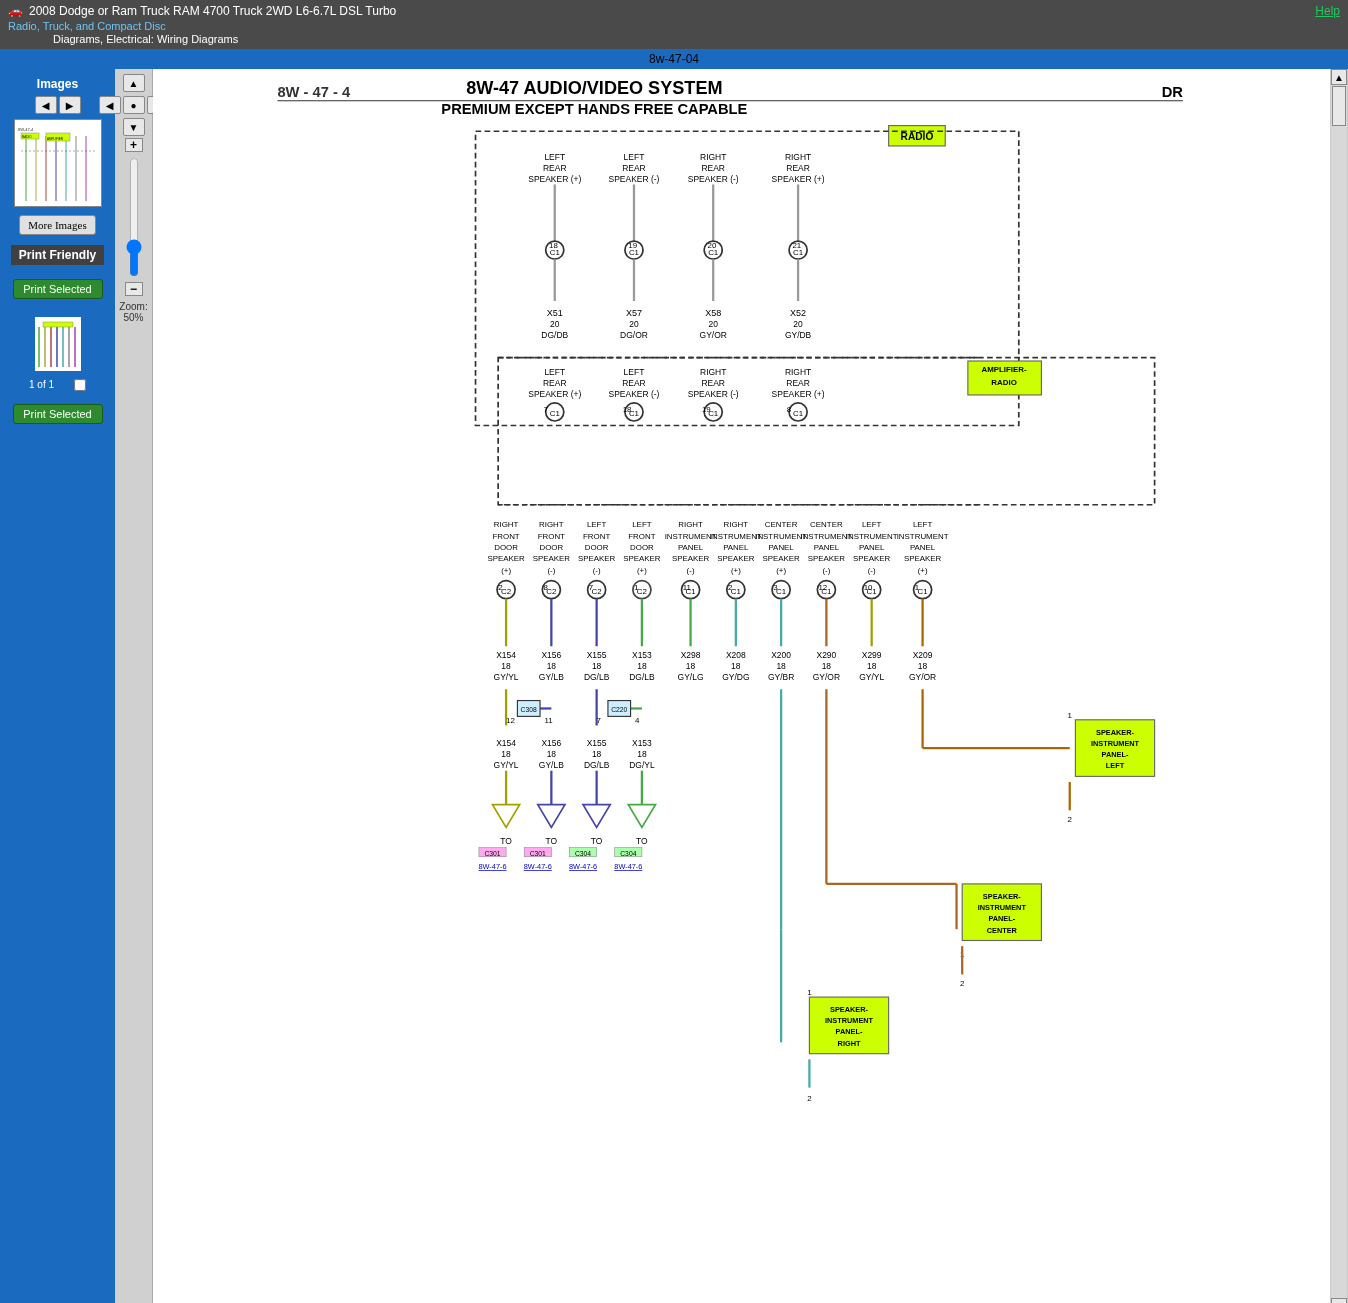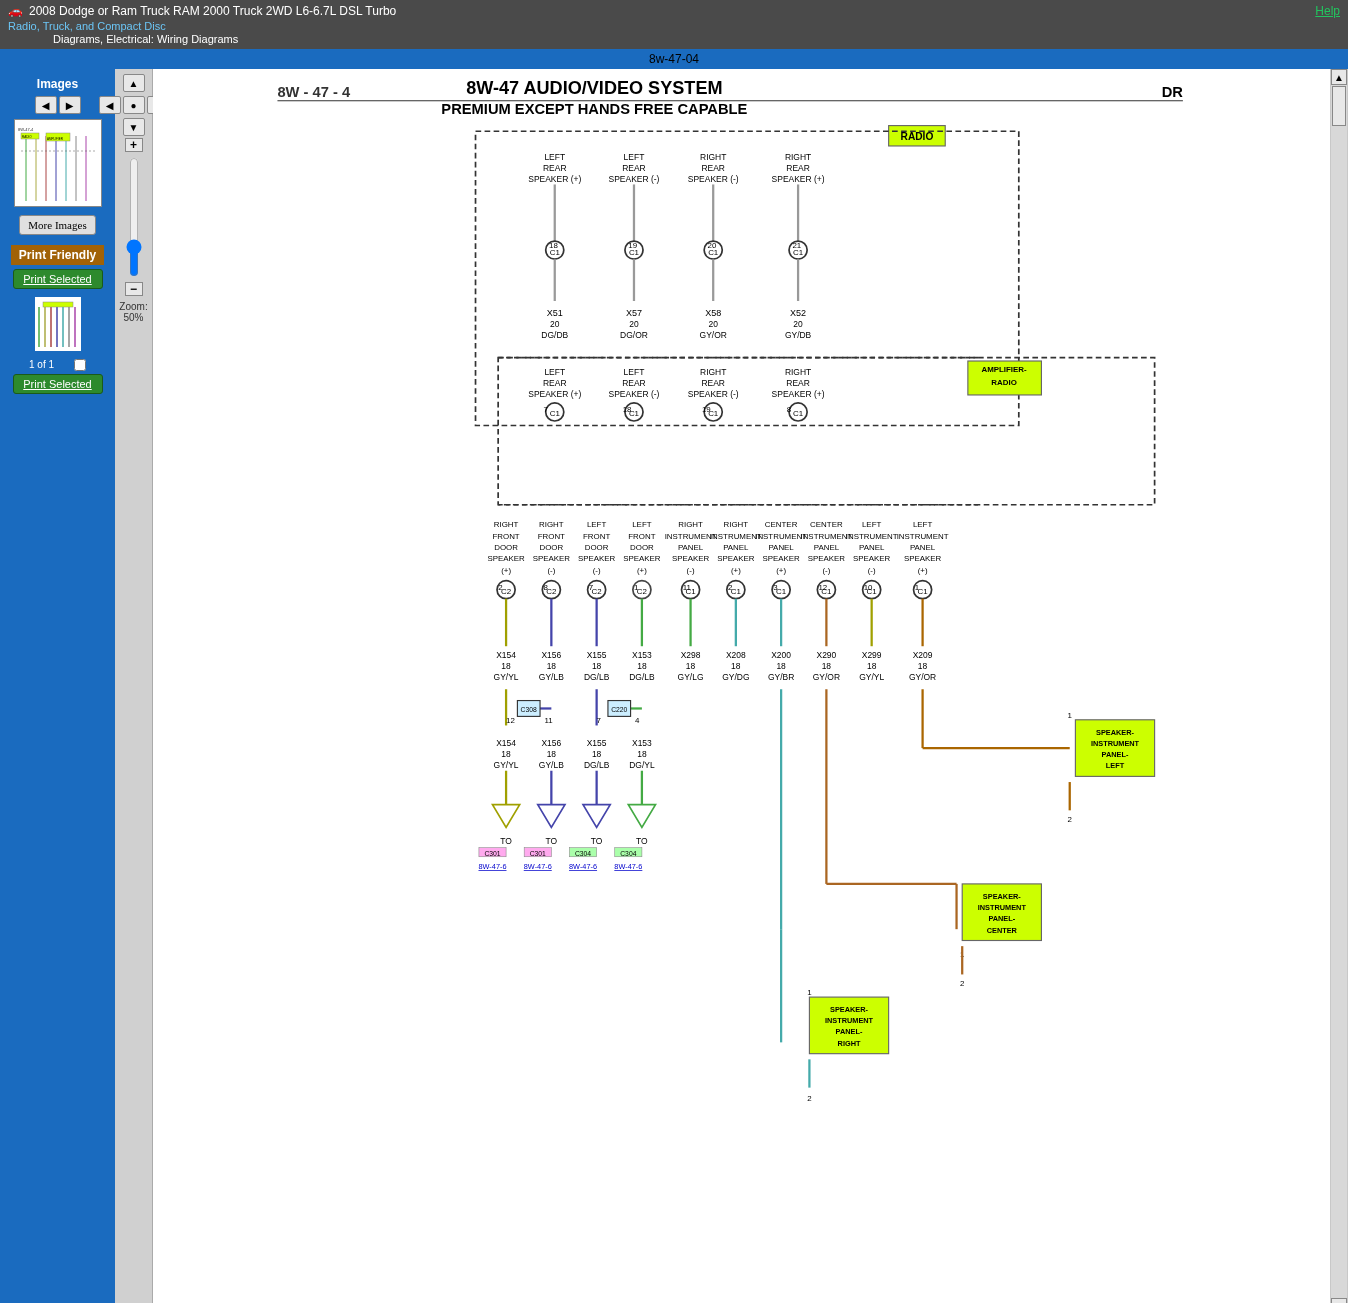--- a/index.html
+++ b/index.html
@@ -69,42 +69,41 @@
       border: 1px solid #888;
       border-radius: 3px;
       padding: 3px 8px;
       font-size: 11px;
       cursor: pointer;
       margin: 4px 0;
       color: #000;
       font-family: Liberation Serif, serif;
     }
     .print-friendly-btn {
-      background: #a16207;
+      background: #404040;
       border: none;
       color: #fff;
       font-size: 12px;
       font-weight: bold;
       padding: 3px 8px;
       cursor: pointer;
       margin: 6px 0 2px 0;
       text-align: center;
     }
     .print-selected-btn {
       background: #2d8a2d;
       border: 1px solid #1a5a1a;
       border-radius: 3px;
       color: #fff;
       font-size: 11px;
       padding: 3px 6px;
       cursor: pointer;
-      margin: 2px 0;
+      margin: 12px 0;
       width: 90px;
       text-align: center;
-      text-decoration: underline;
     }
     .page-thumb {
       background: #fff;
       border: 2px solid #1a6bbf;
       width: 50px;
       height: 58px;
       margin: 4px 0;
       display: flex;
       align-items: center;
       justify-content: center;
@@ -203,21 +202,21 @@
       height: 100%;
     }
   </style>
 </head>
 <body>
 
 <div id="header">
   <div class="title-block">
     <div class="title-line1">
       <span>🚗</span>
-      <span>2008 Dodge or Ram Truck RAM 2000 Truck 2WD L6-6.7L DSL Turbo</span>
+      <span>2008 Dodge or Ram Truck RAM 4700 Truck 2WD L6-6.7L DSL Turbo</span>
     </div>
     <div class="title-line2">Radio, Truck, and Compact Disc</div>
     <div class="title-line3">Diagrams, Electrical: Wiring Diagrams</div>
   </div>
   <a class="help-link">Help</a>
 </div>
 
 <div id="tab-bar">
   <span>8w-47-04</span>
 </div>

